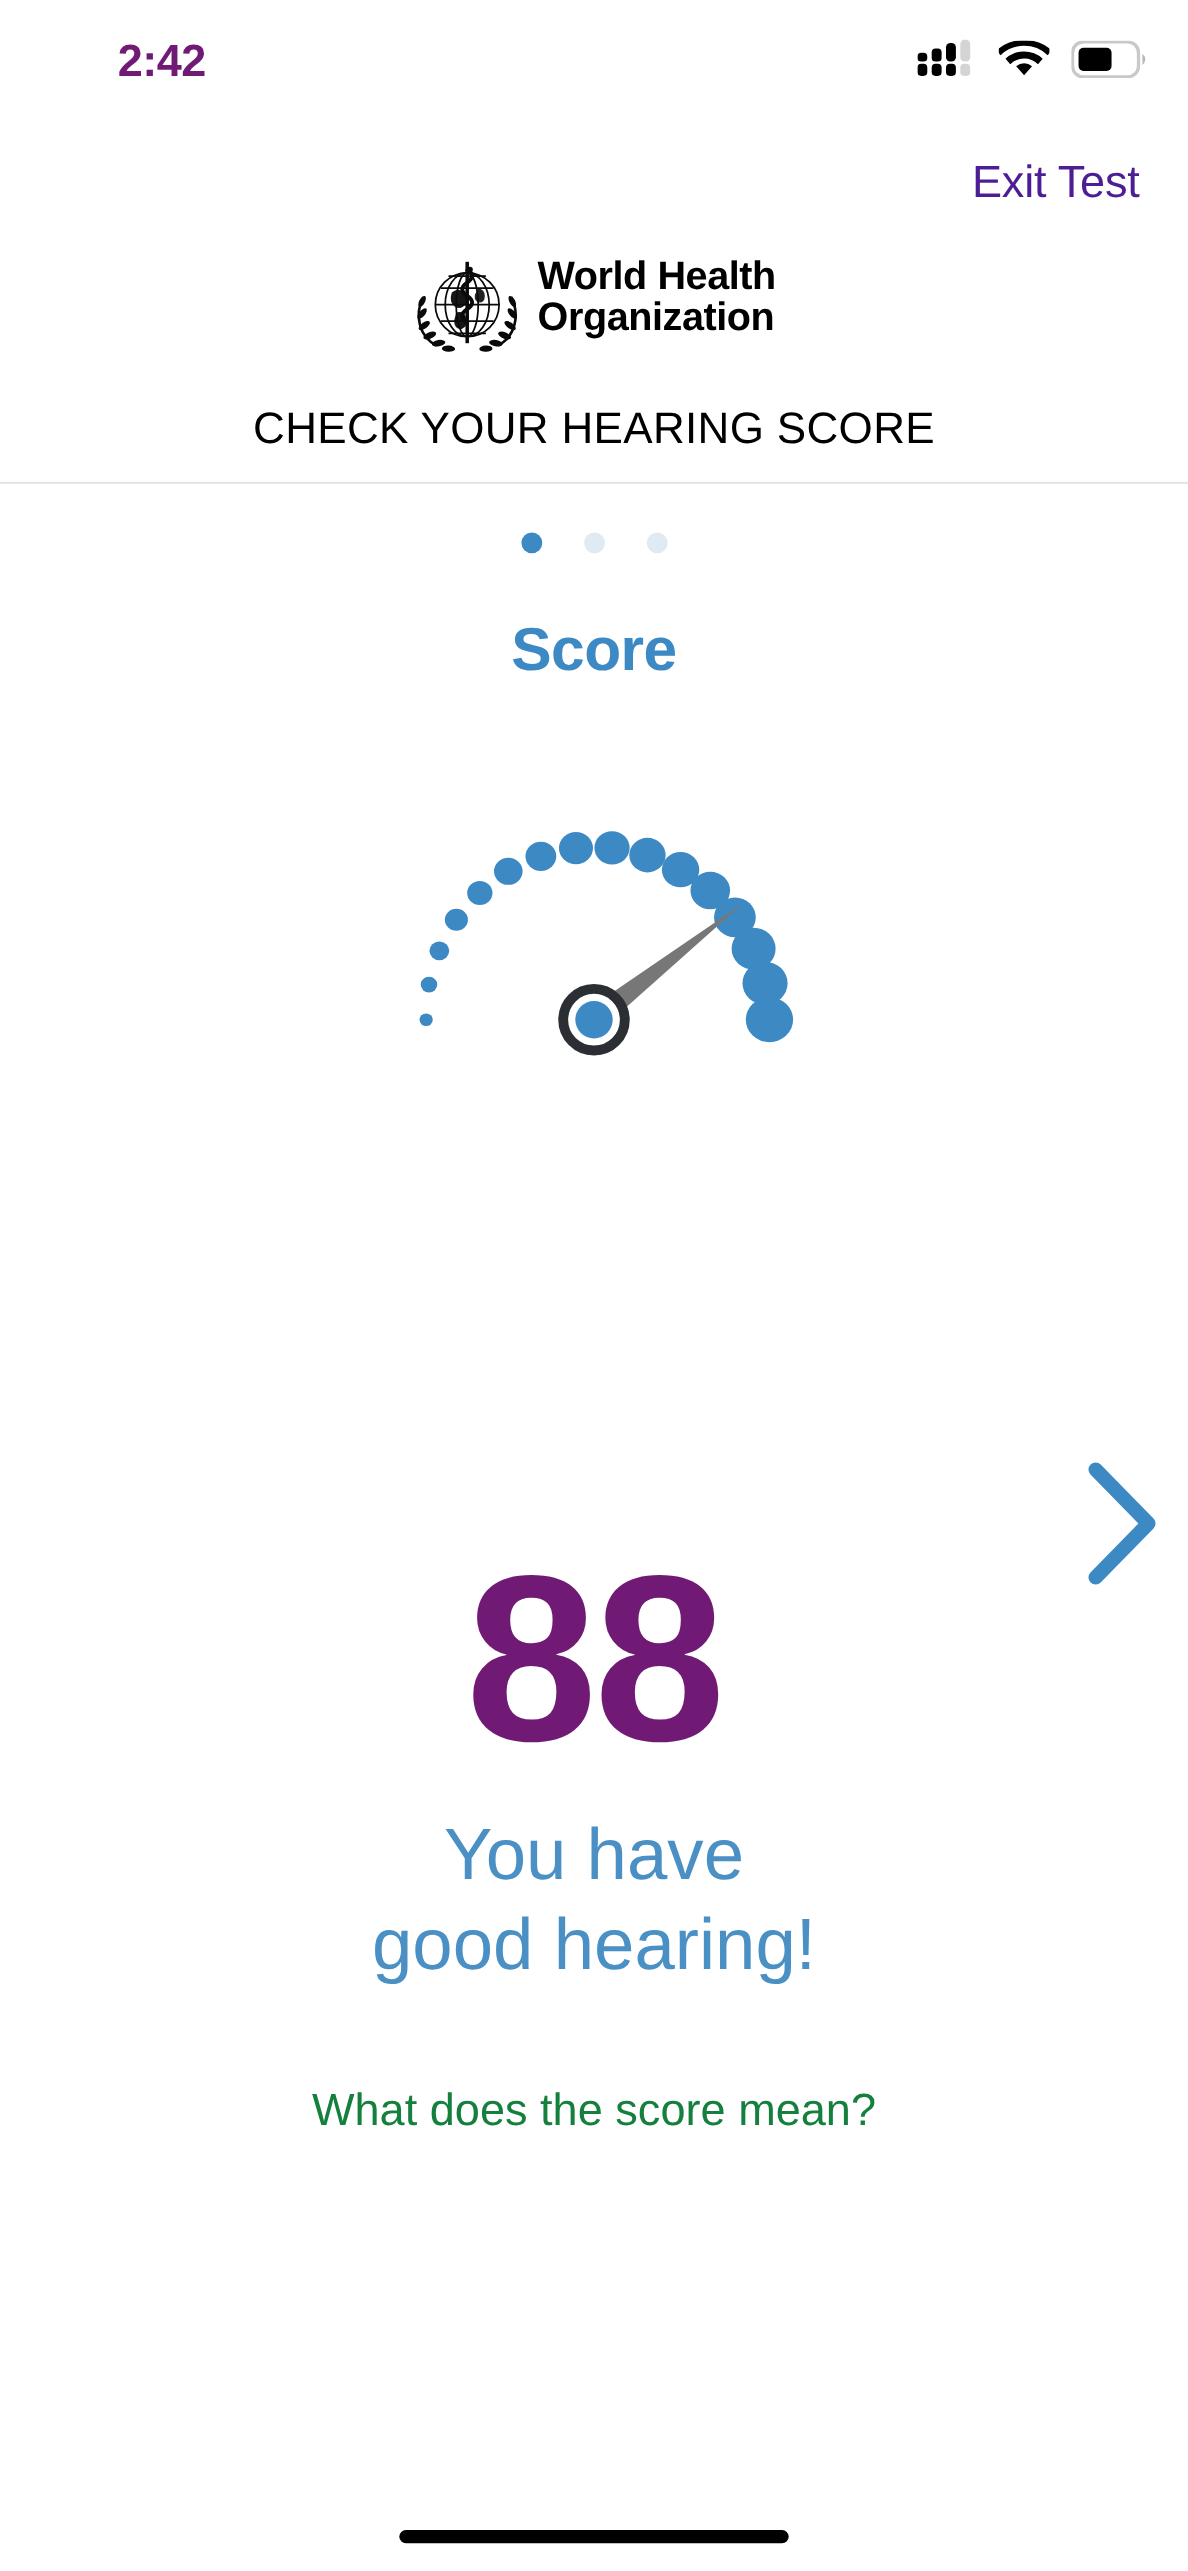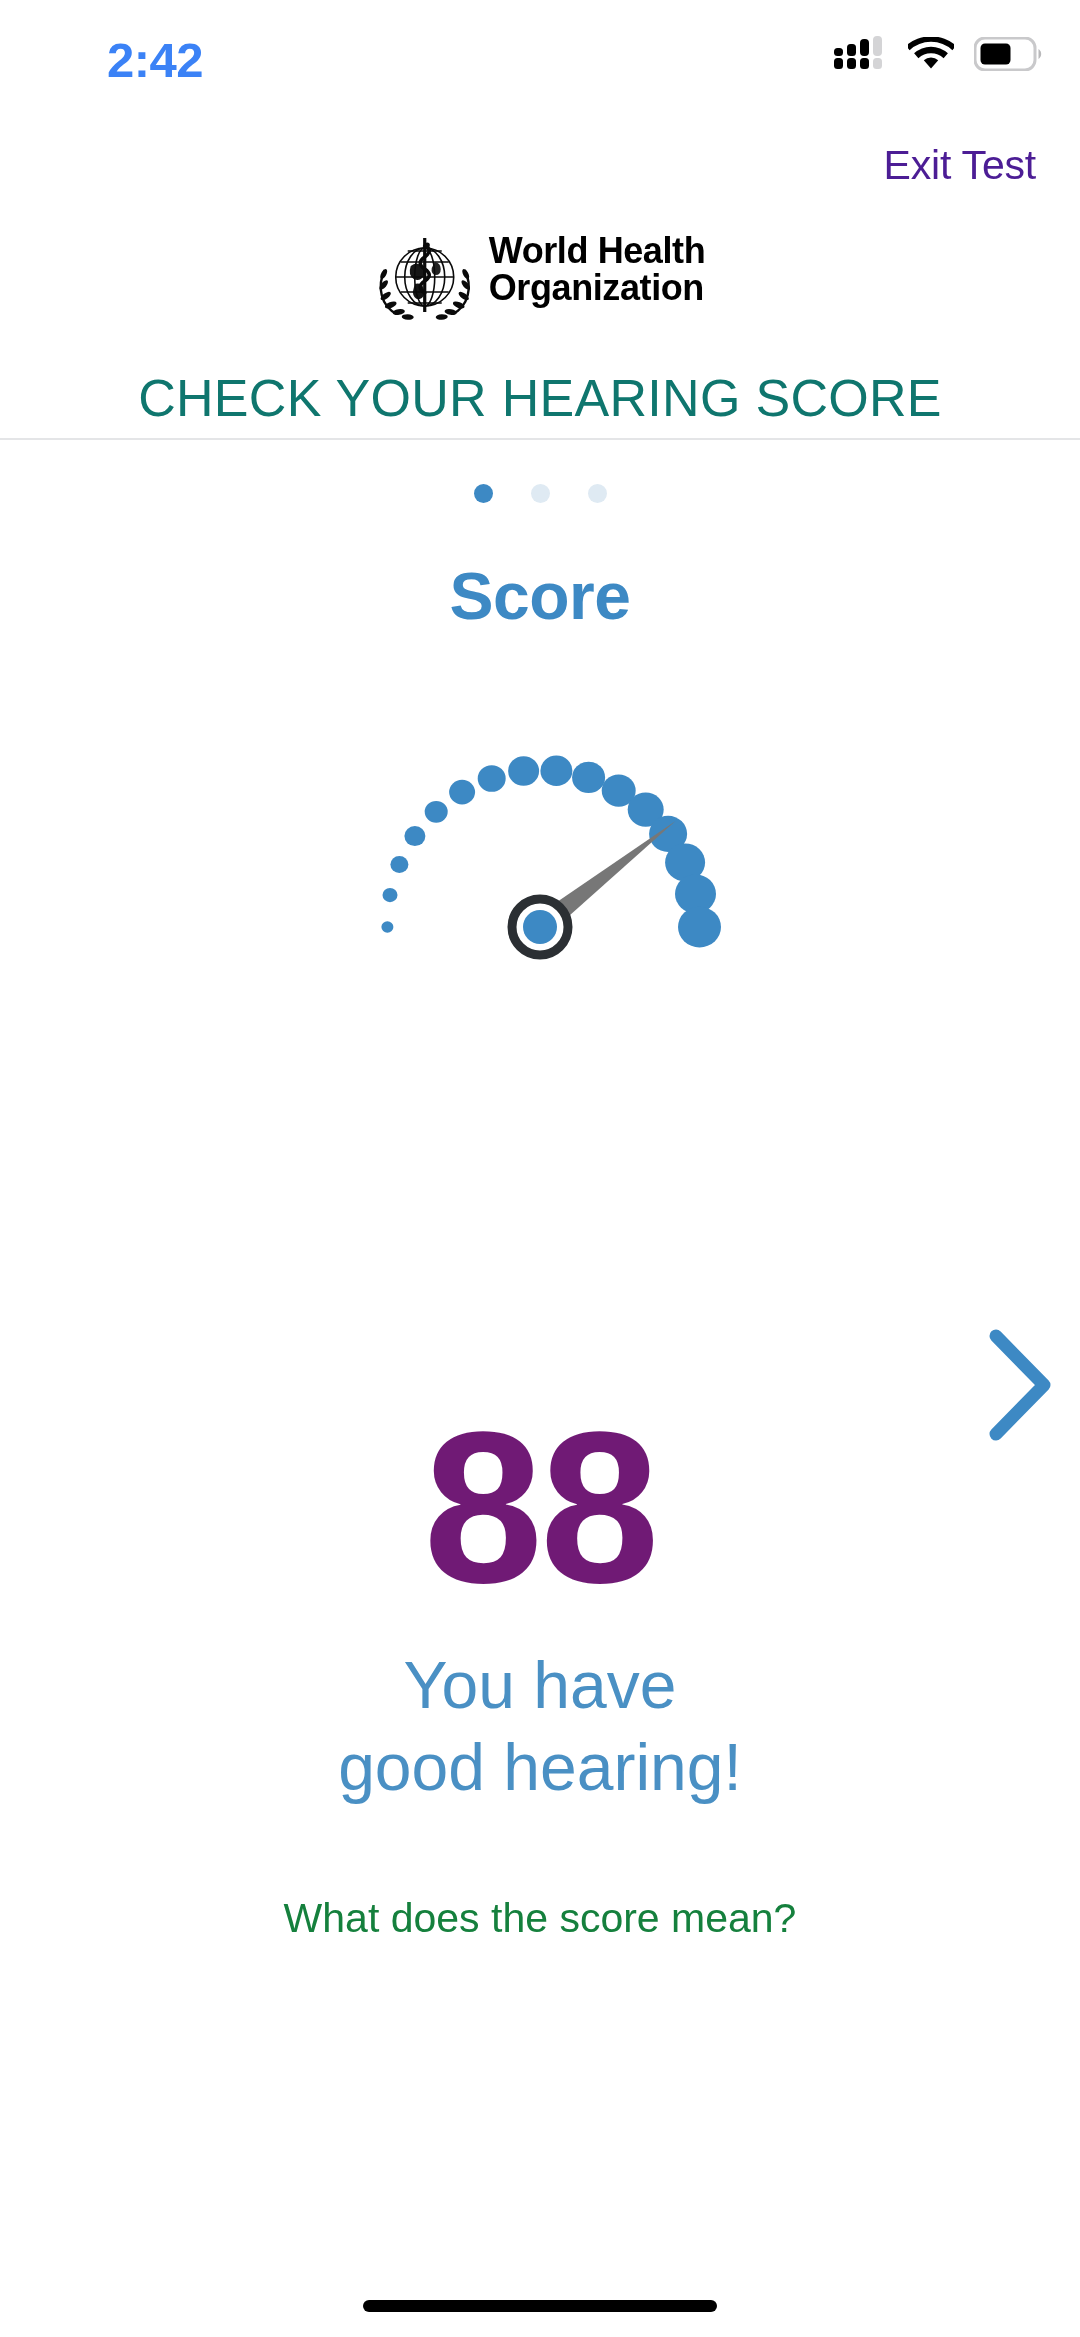--- a/index.html
+++ b/index.html
@@ -8,21 +8,21 @@
     background:#ffffff;
     font-family:"Liberation Sans", sans-serif;
     overflow:hidden;
   }
   #app { position:relative; width:1080px; height:2337px; background:#fff; }
 
   
   .statusbar { position:absolute; top:0; left:0; width:1080px; height:110px; }
   .sb-time {
     position:absolute; left:107px; top:32px;
-    font-size:49px; font-weight:600; color:#3b82f6;
+    font-size:41px; font-weight:600; color:#701a75;
     letter-spacing:-0.5px;
   }
   .sb-right { position:absolute; right:36px; top:36px; display:flex; align-items:center; gap:20px; }
   .cell-icon { display:block; }
   .wifi-icon { display:block; }
   .batt-icon { display:block; }
 
   
   .exit-test {
     position:absolute; right:44px; top:142px;
@@ -37,40 +37,40 @@
   .who-mark { width:100px; height:100px; display:block; }
   .who-text { display:flex; flex-direction:column; line-height:1.04; }
   .who-l1, .who-l2 {
     font-size:36px; font-weight:bold; color:#000;
     letter-spacing:-0.4px; font-family:"Liberation Sans", sans-serif;
   }
 
   
   .header-title {
     position:absolute; left:0; right:0; top:368px;
-    text-align:center; font-size:52px; color:#0f766e;
+    text-align:center; font-size:40px; color:#000000;
     letter-spacing:0.3px; font-weight:400;
   }
   .header-divider {
     position:absolute; left:0; top:438px; width:1080px; height:2px;
     background:#e4e5e7;
   }
 
   
   .page-dots {
     position:absolute; left:0; right:0; top:484px;
     display:flex; justify-content:center; gap:38px;
   }
   .pdot { width:19px; height:19px; border-radius:50%; background:#dfeaf3; }
   .pdot.active { background:#3d89c4; }
 
   
   .score-label {
     position:absolute; left:0; right:0; top:558px;
-    text-align:center; font-size:66px; font-weight:bold;
+    text-align:center; font-size:55px; font-weight:bold;
     color:#3d89c4; letter-spacing:-0.5px;
   }
 
   
   .gauge { position:absolute; left:0; top:620px; width:1080px; height:340px; }
   .gauge svg { display:block; width:1080px; height:340px; }
 
   
   .next-chevron {
     position:absolute; right:14px; top:1320px;

